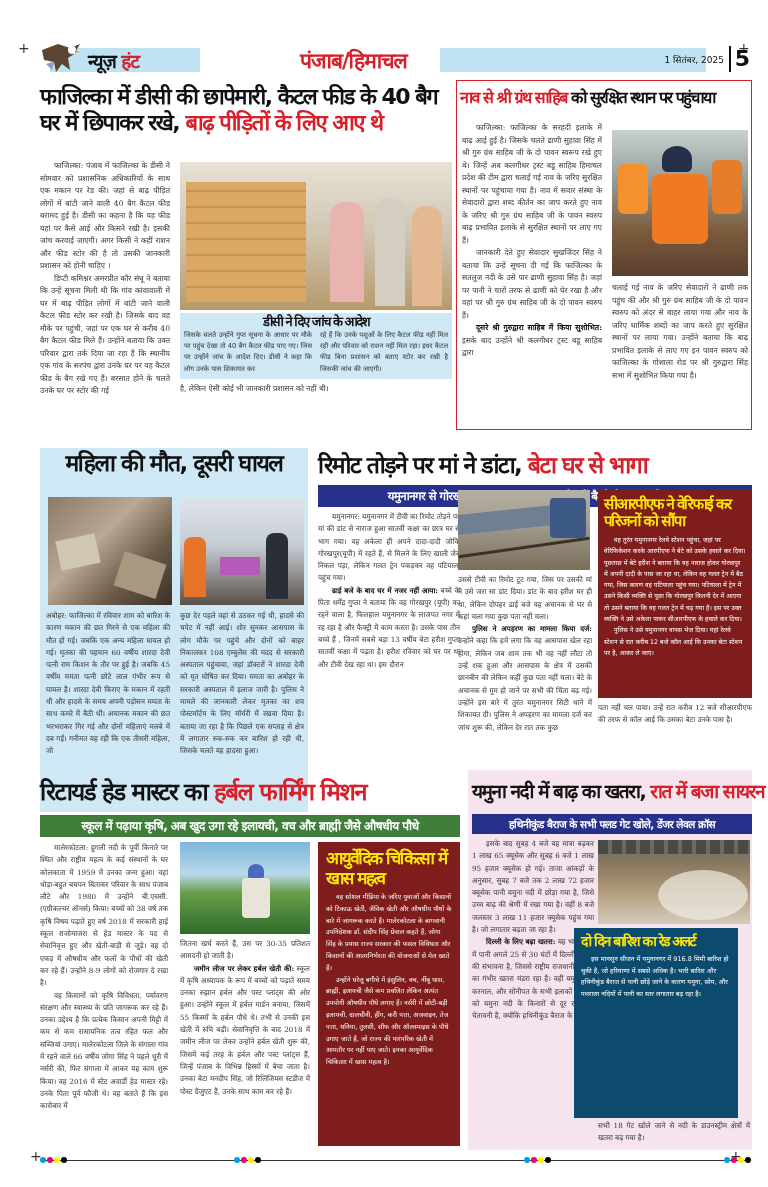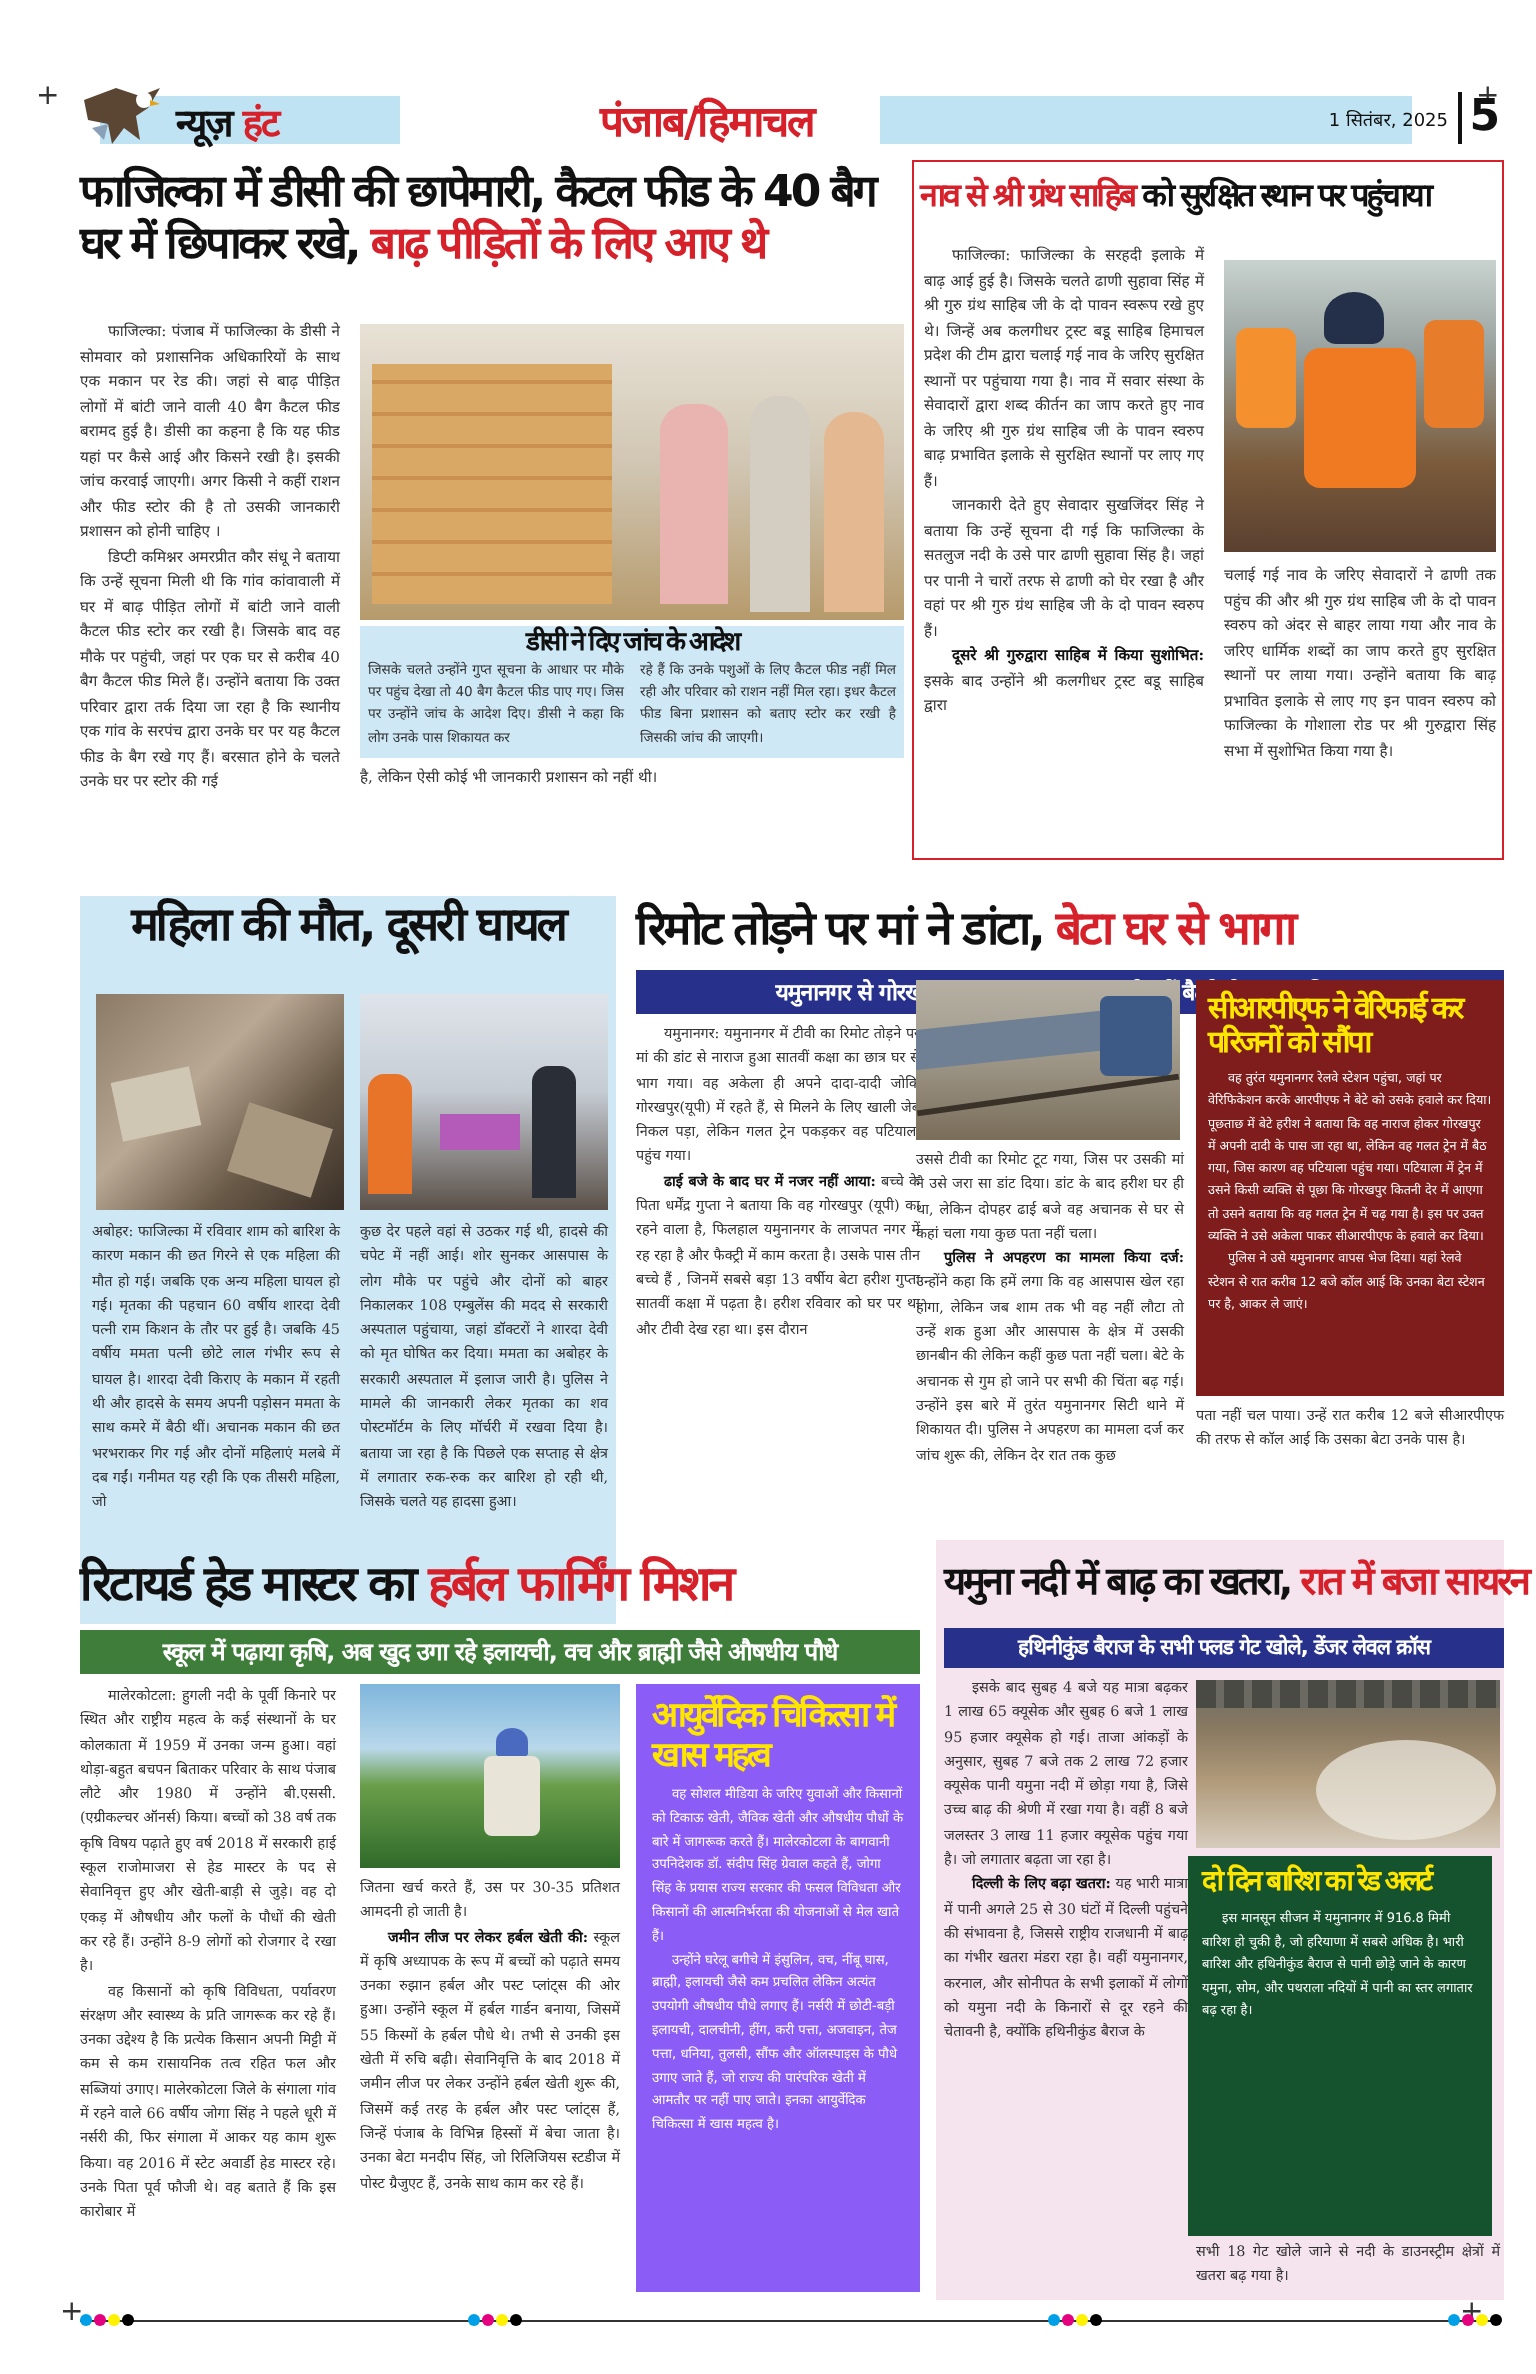--- a/index.html
+++ b/index.html
@@ -140,21 +140,21 @@
   <p>वह किसानों को कृषि विविधता, पर्यावरण संरक्षण और स्वास्थ्य के प्रति जागरूक कर रहे हैं। उनका उद्देश्य है कि प्रत्येक किसान अपनी मिट्टी में कम से कम रासायनिक तत्व रहित फल और सब्जियां उगाए। मालेरकोटला जिले के संगाला गांव में रहने वाले 66 वर्षीय जोगा सिंह ने पहले धूरी में नर्सरी की, फिर संगाला में आकर यह काम शुरू किया। वह 2016 में स्टेट अवार्डी हेड मास्टर रहे। उनके पिता पूर्व फौजी थे। वह बताते हैं कि इस कारोबार में</p>
 </div>
 <div class="photo" style="left:180px;top:842px;width:130px;height:92px;background:linear-gradient(180deg,#7fb6dc 0%,#b9d8ea 35%,#6a9e4a 55%,#2f6a2a 100%)">
   <div class="abs" style="left:68px;top:22px;width:16px;height:14px;background:#4a6ac0;border-radius:50% 50% 10% 10%"></div>
   <div class="abs" style="left:62px;top:36px;width:28px;height:40px;background:#e9e4d8;border-radius:4px"></div>
 </div>
 <div class="abs col" style="left:180px;top:938px;width:130px;font-size:7.2px;line-height:12.3px">
   <div>जितना खर्च करते हैं, उस पर 30-35 प्रतिशत आमदनी हो जाती है।</div>
   <p><b>जमीन लीज पर लेकर हर्बल खेती की:</b> <span>स्कूल में कृषि अध्यापक के रूप में बच्चों को पढ़ाते समय उनका रुझान हर्बल और पस्ट प्लांट्स की ओर हुआ। उन्होंने स्कूल में हर्बल गार्डन बनाया, जिसमें 55 किस्मों के हर्बल पौधे थे। तभी से उनकी इस खेती में रुचि बढ़ी। सेवानिवृत्ति के बाद 2018 में जमीन लीज पर लेकर उन्होंने हर्बल खेती शुरू की, जिसमें कई तरह के हर्बल और पस्ट प्लांट्स हैं, जिन्हें पंजाब के विभिन्न हिस्सों में बेचा जाता है। उनका बेटा मनदीप सिंह, जो रिलिजियस स्टडीज में पोस्ट ग्रैजुएट हैं, उनके साथ काम कर रहे हैं।</span></p>
 </div>
-<div class="abs" style="left:318px;top:842px;width:142px;height:304px;background:#8b5cf6;padding:6px 8px">
+<div class="abs" style="left:318px;top:842px;width:142px;height:304px;background:#7f1d1d;padding:6px 8px">
   <div class="hl" style="color:#ffe600;font-size:17px;line-height:20px">आयुर्वेदिक चिकित्सा में खास महत्व</div>
   <div style="color:#fff;font-family:'DejaVu Sans',sans-serif;font-size:6.6px;line-height:11.8px;margin-top:4px">
     <p style="text-indent:10px">वह सोशल मीडिया के जरिए युवाओं और किसानों को टिकाऊ खेती, जैविक खेती और औषधीय पौधों के बारे में जागरूक करते हैं। मालेरकोटला के बागवानी उपनिदेशक डॉ. संदीप सिंह ग्रेवाल कहते हैं, जोगा सिंह के प्रयास राज्य सरकार की फसल विविधता और किसानों की आत्मनिर्भरता की योजनाओं से मेल खाते हैं।</p>
     <p style="text-indent:10px">उन्होंने घरेलू बगीचे में इंसुलिन, वच, नींबू घास, ब्राह्मी, इलायची जैसे कम प्रचलित लेकिन अत्यंत उपयोगी औषधीय पौधे लगाए हैं। नर्सरी में छोटी-बड़ी इलायची, दालचीनी, हींग, करी पत्ता, अजवाइन, तेज पत्ता, धनिया, तुलसी, सौंफ और ऑलस्पाइस के पौधे उगाए जाते हैं, जो राज्य की पारंपरिक खेती में आमतौर पर नहीं पाए जाते। इनका आयुर्वेदिक चिकित्सा में खास महत्व है।</p>
   </div>
 </div>
 
 <div class="abs" style="left:468px;top:770px;width:284px;height:380px;background:#f5e4ee"></div>
 <div class="abs hl" style="left:472px;top:780px;width:280px;font-size:19px;color:#111;white-space:nowrap">
   <span>यमुना नदी में बाढ़ का खतरा,</span>
@@ -162,21 +162,21 @@
 </div>
 <div class="abs hl" style="left:472px;top:814px;width:280px;height:20px;background:#27308a;color:#fff;font-size:10.5px;text-align:center;line-height:20px;letter-spacing:-0.5px">हथिनीकुंड बैराज के सभी फ्लड गेट खोले, डेंजर लेवल क्रॉस</div>
 <div class="abs col" style="left:472px;top:838px;width:122px;font-size:7.2px;line-height:12.3px">
   <p>इसके बाद सुबह 4 बजे यह मात्रा बढ़कर 1 लाख 65 क्यूसेक और सुबह 6 बजे 1 लाख 95 हजार क्यूसेक हो गई। ताजा आंकड़ों के अनुसार, सुबह 7 बजे तक 2 लाख 72 हजार क्यूसेक पानी यमुना नदी में छोड़ा गया है, जिसे उच्च बाढ़ की श्रेणी में रखा गया है। वहीं 8 बजे जलस्तर 3 लाख 11 हजार क्यूसेक पहुंच गया है। जो लगातार बढ़ता जा रहा है।</p>
   <p><b>दिल्ली के लिए बढ़ा खतरा:</b> <span>यह भारी मात्रा में पानी अगले 25 से 30 घंटों में दिल्ली पहुंचने की संभावना है, जिससे राष्ट्रीय राजधानी में बाढ़ का गंभीर खतरा मंडरा रहा है। वहीं यमुनानगर, करनाल, और सोनीपत के सभी इलाकों में लोगों को यमुना नदी के किनारों से दूर रहने की चेतावनी है, क्योंकि हथिनीकुंड बैराज के</span></p>
 </div>
 <div class="photo" style="left:598px;top:840px;width:152px;height:84px;background:linear-gradient(180deg,#6a6a62 0%,#8a7a62 30%,#b09a7a 60%,#d6ccbc 100%)">
   <div class="abs" style="left:0;top:0;width:152px;height:14px;background:repeating-linear-gradient(90deg,#4a4a44 0 10px,#6a6a62 10px 14px)"></div>
   <div class="abs" style="left:60px;top:30px;width:90px;height:50px;background:rgba(240,236,228,.7);border-radius:50%"></div>
 </div>
-<div class="abs" style="left:594px;top:928px;width:152px;height:190px;background:#14532d;padding:5px 7px">
+<div class="abs" style="left:574px;top:928px;width:164px;height:190px;background:#0c4a6e;padding:5px 7px">
   <div class="hl" style="color:#ffe600;font-size:14px;line-height:17px">दो दिन बारिश का रेड अलर्ट</div>
   <div style="color:#fff;font-family:'DejaVu Sans',sans-serif;font-size:6.5px;line-height:11.6px;margin-top:4px">
     <p style="text-indent:10px">इस मानसून सीजन में यमुनानगर में 916.8 मिमी बारिश हो चुकी है, जो हरियाणा में सबसे अधिक है। भारी बारिश और हथिनीकुंड बैराज से पानी छोड़े जाने के कारण यमुना, सोम, और पथराला नदियों में पानी का स्तर लगातार बढ़ रहा है।</p>
   </div>
 </div>
 <div class="abs col" style="left:598px;top:1120px;width:152px;font-size:7.2px;line-height:12.3px">सभी 18 गेट खोले जाने से नदी के डाउनस्ट्रीम क्षेत्रों में खतरा बढ़ गया है।</div>
 
 <div class="hr" style="left:40px;top:1160px;width:710px;background:#333"></div>
 <div class="reg" style="left:40px;top:1157px">
   <span style="background:#00a0e9"></span>

